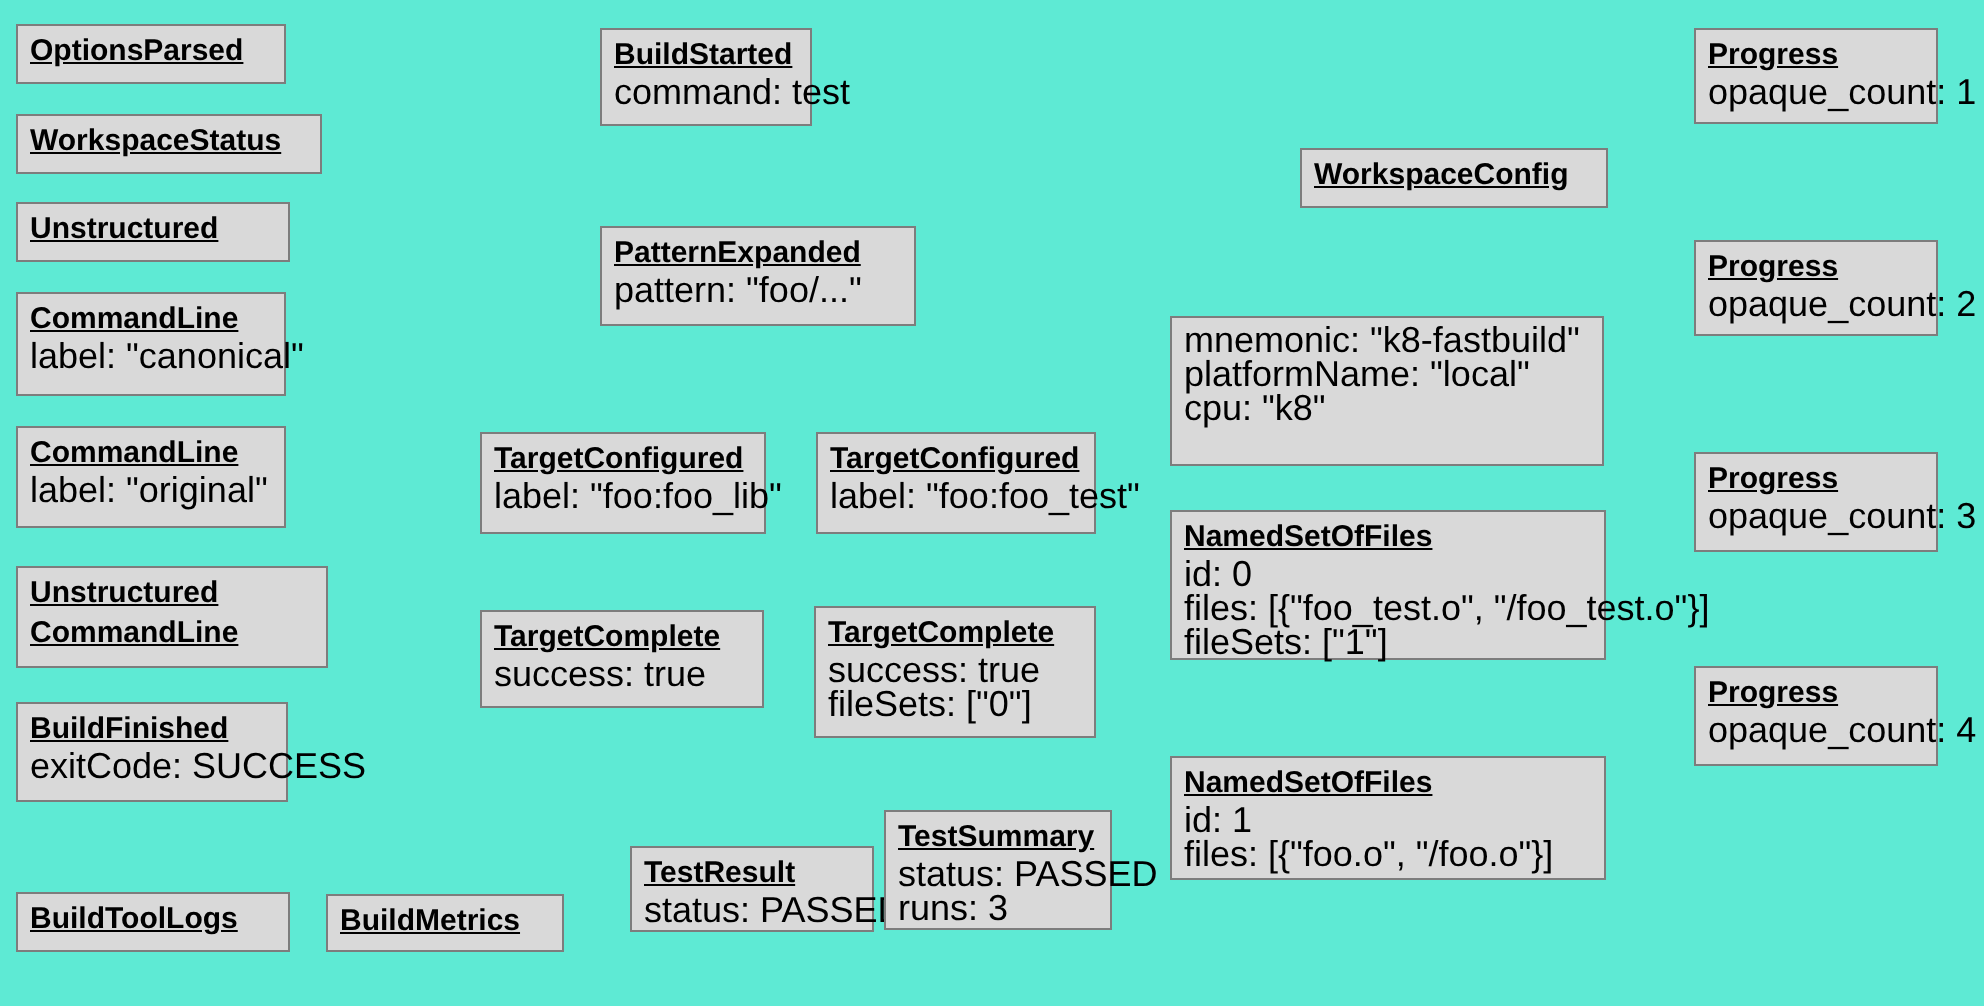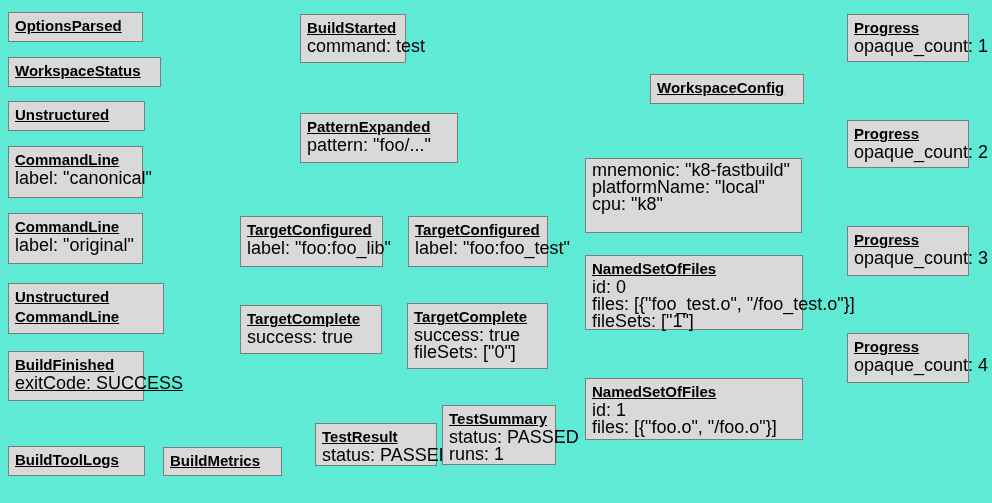--- a/index.html
+++ b/index.html
@@ -62,21 +62,21 @@
   <div class="node" style="left:8px; top:213px; width:135px; height:51px;">
     <div class="t">CommandLine</div>
     <div class="l">label: "original"</div>
   </div>
 
   <div class="node" style="left:8px; top:283px; width:156px; height:51px;">
     <div class="t">Unstructured</div>
     <div class="t">CommandLine</div>
   </div>
 
-  <div class="node" style="left:8px; top:351px; width:136px; height:50px;text-decoration:underline;">
+  <div class="node" style="left:8px; top:351px; width:136px; height:50px;">
     <div class="t">BuildFinished</div>
     <div class="l">exitCode: SUCCESS</div>
   </div>
 
   <div class="node" style="left:8px; top:446px; width:137px; height:30px;">
     <div class="t">BuildToolLogs</div>
   </div>
 
   <div class="node" style="left:163px; top:447px; width:119px; height:29px;">
     <div class="t">BuildMetrics</div>
@@ -114,21 +114,21 @@
   </div>
 
   <div class="node" style="left:315px; top:423px; width:122px; height:43px;">
     <div class="t">TestResult</div>
     <div class="l">status: PASSED</div>
   </div>
 
   <div class="node" style="left:442px; top:405px; width:114px; height:60px;">
     <div class="t">TestSummary</div>
     <div class="l">status: PASSED</div>
-    <div class="l">runs: 1</div>
+    <div class="l">runs: 3</div>
   </div>
 
   <div class="node" style="left:650px; top:74px; width:154px; height:30px;">
     <div class="t">WorkspaceConfig</div>
   </div>
 
   <div class="node" style="left:585px; top:158px; width:217px; height:75px;">
     <div class="l">mnemonic: "k8-fastbuild"</div>
     <div class="l">platformName: "local"</div>
     <div class="l">cpu: "k8"</div>

